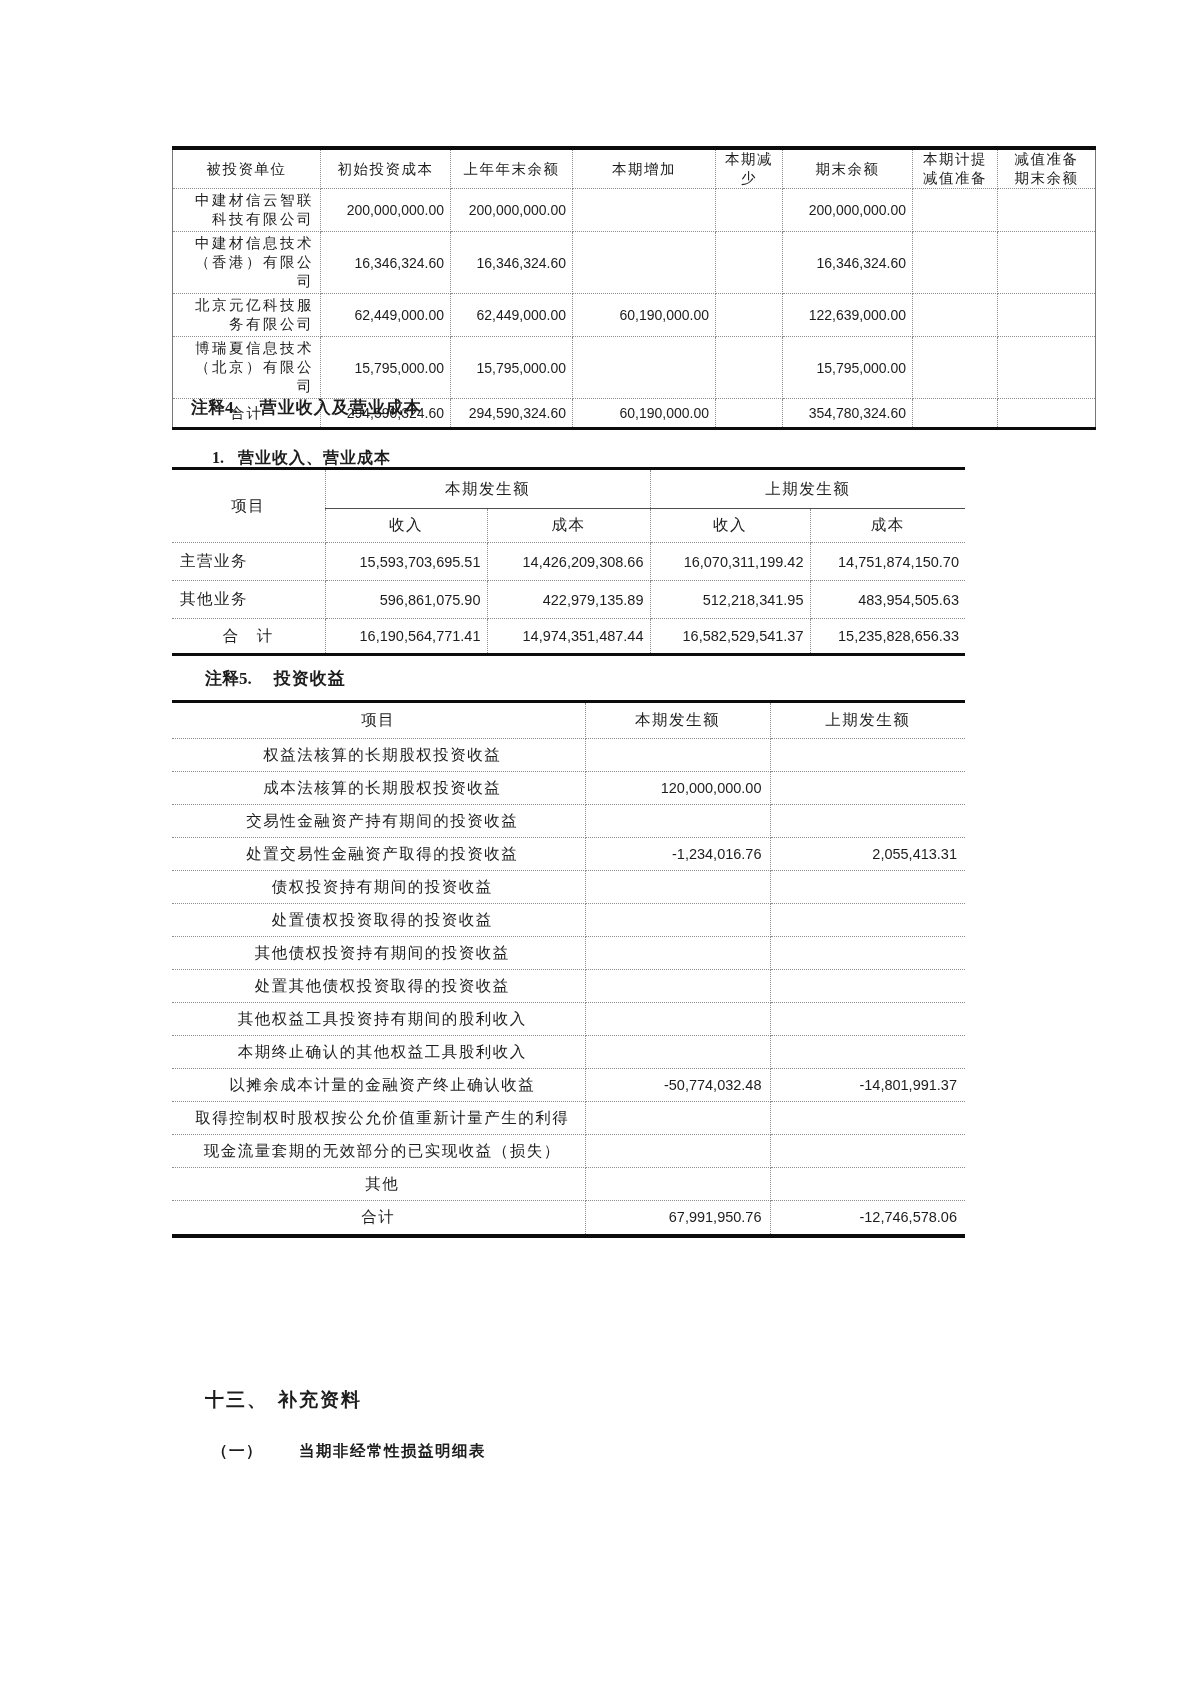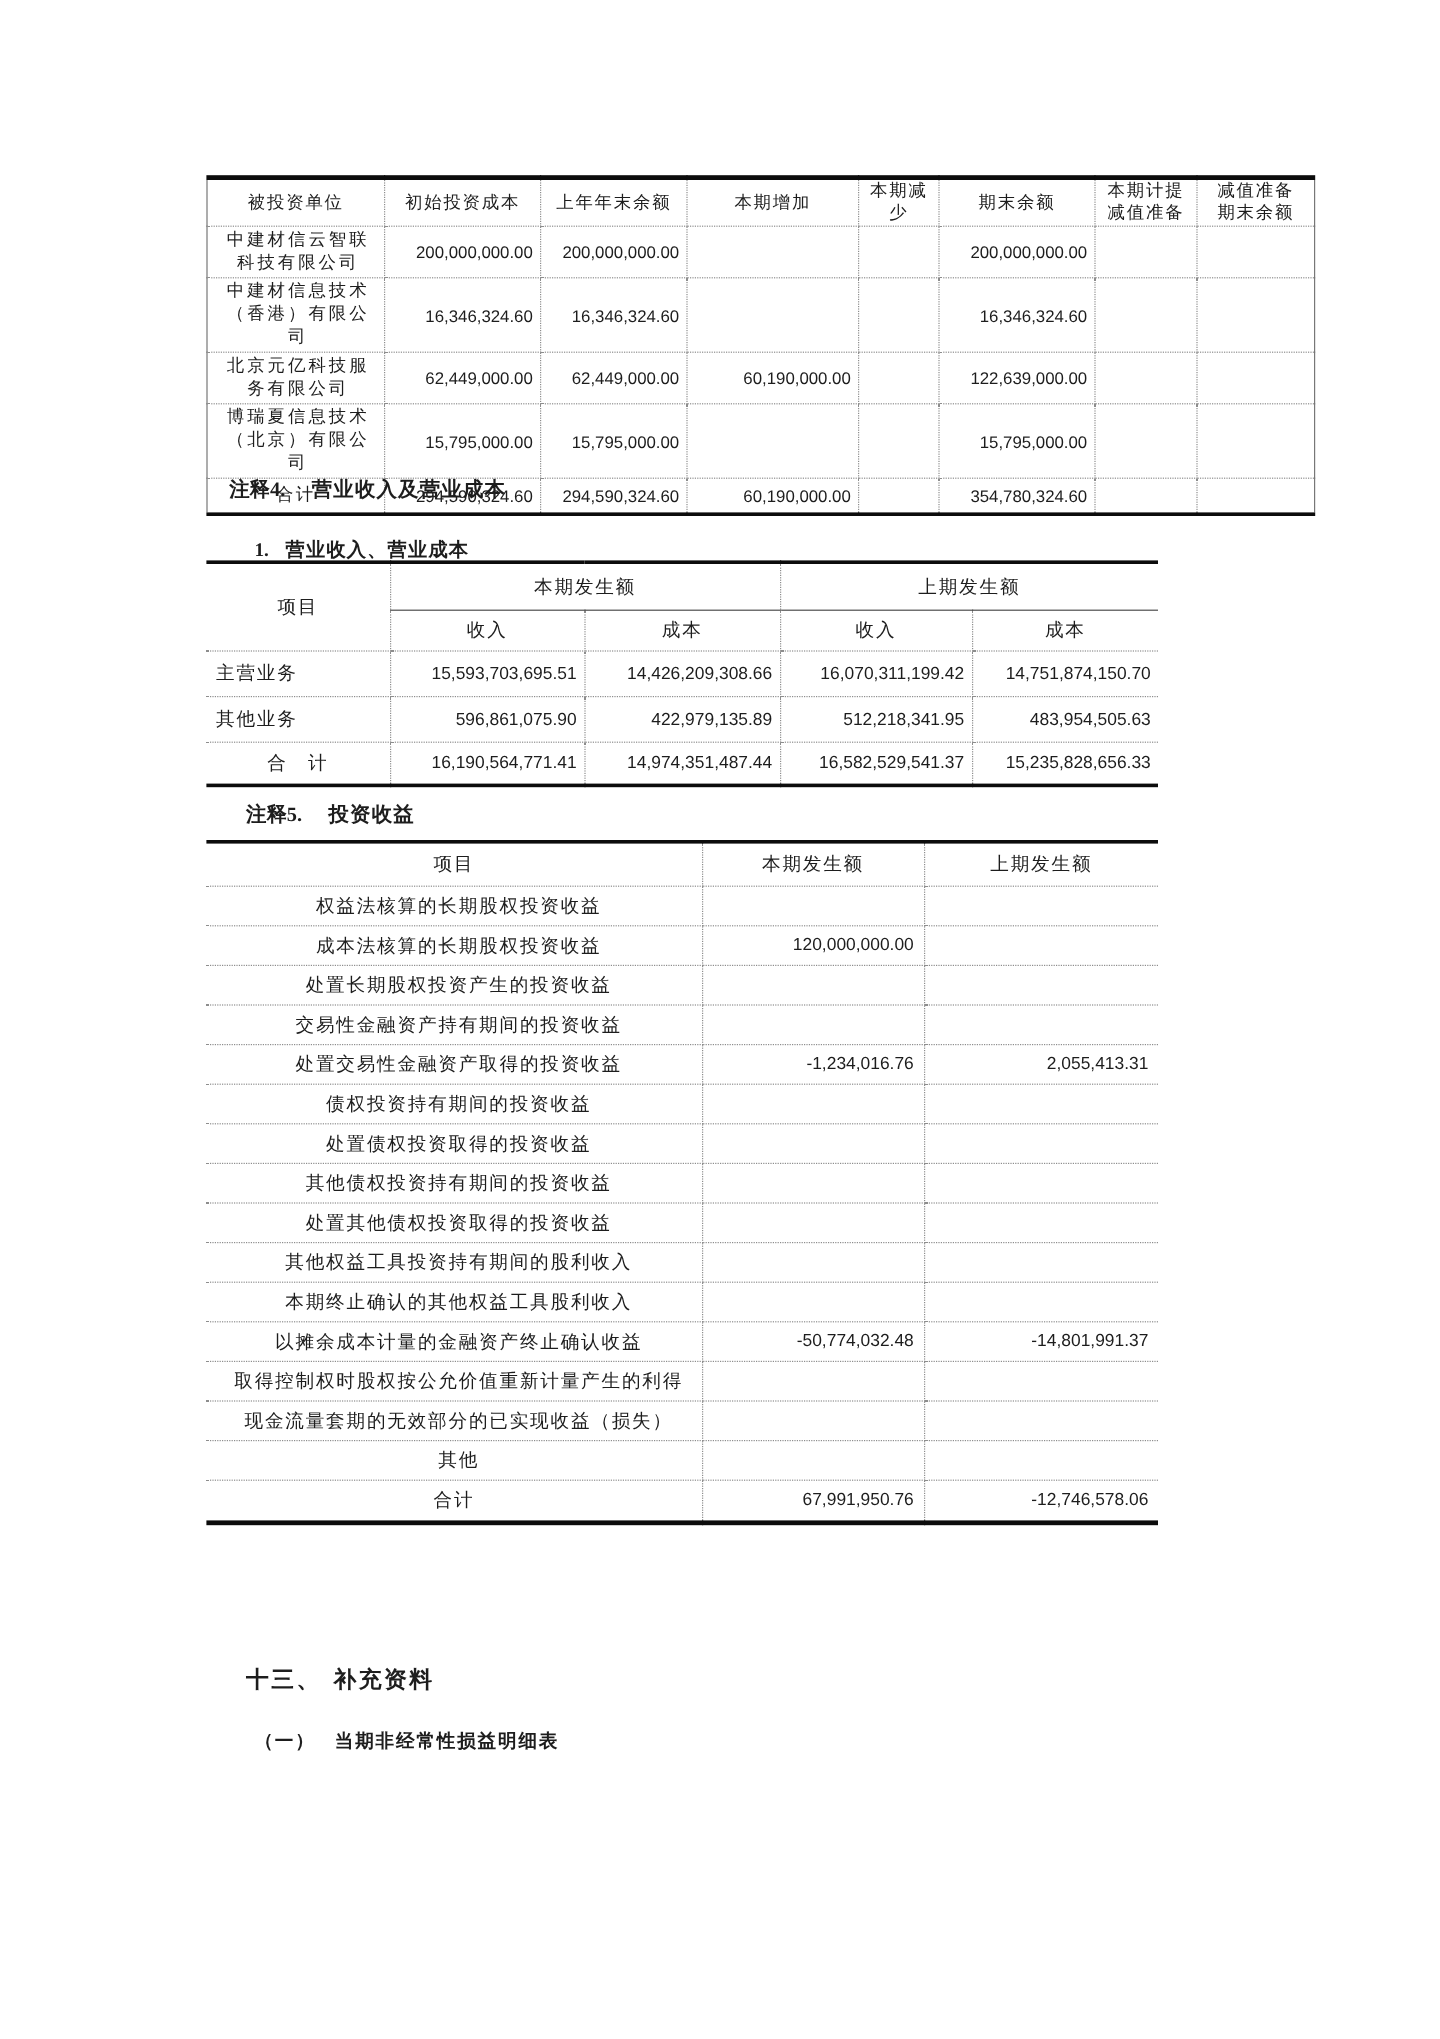--- a/index.html
+++ b/index.html
@@ -13,21 +13,21 @@
 
   
   .t1 { left:172px; top:146px; width:923px;
         border-top:4px solid #0c0c0c; border-bottom:3px solid #0c0c0c;
         border-left:1px solid #777; border-right:1px solid #777; }
   .t1 th, .t1 td { border:1px dotted #8d8d8d; }
   .t1 th { height:40px; text-align:center; font-size:14.5px; letter-spacing:1.5px;
            white-space:pre-line; line-height:19px; }
   .t1 td { height:38px; }
   .t1 td.name { font-size:14.5px; letter-spacing:2.5px; padding:2px 6px 2px 10px;
-                white-space:pre-line; line-height:19px; text-align:center; }
+                white-space:pre-line; line-height:19px; text-align:right; }
   .t1 td.num, .t2 td.num, .t3 td.num {
         font-family:"Liberation Sans","DejaVu Sans",sans-serif;
         font-size:14px; text-align:right; padding-right:6px; }
   .t1 tr.total td { height:30px; }
   .t1 tr.total td.name { text-align:center; padding:0; letter-spacing:2px; }
 
   
   .t2 { left:172px; top:467px; width:793px;
         border-top:3px solid #0c0c0c; border-bottom:3px solid #0c0c0c; }
   .t2 th, .t2 td { border:1px dotted #8d8d8d; }
@@ -61,21 +61,21 @@
   .hd { position:absolute; font-weight:700; white-space:nowrap; }
   .hd .txt { display:inline-block; }
   .hd-note4 { left:191px; top:396px; font-size:17px; }
   .hd-note4 .txt, .hd-note5 .txt { margin-left:22px; letter-spacing:1px; }
   .hd-sub1  { left:212px; top:448px; font-size:16px; }
   .hd-sub1 .txt { margin-left:14px; letter-spacing:1px; }
   .hd-note5 { left:205px; top:667px; font-size:17px; }
   .hd-13    { left:205px; top:1387px; font-size:19px; letter-spacing:2px; }
   .hd-13 .txt { margin-left:10px; }
   .hd-sub13 { left:212px; top:1441px; font-size:15.5px; letter-spacing:1.5px; }
-  .hd-sub13 .txt { margin-left:16px; }
+  .hd-sub13 .txt { margin-left:36px; }
 </style>
 </head>
 <body>
 
 <div class="page">
 
   <table class="t1">
     <colgroup>
       <col style="width:148px">
         <col style="width:130px">
@@ -234,25 +234,20 @@
           <td class="item">权益法核算的长期股权投资收益</td>
           <td class="num"></td>
           <td class="num"></td>
         </tr>
         <tr>
           <td class="item">成本法核算的长期股权投资收益</td>
           <td class="num">120,000,000.00</td>
           <td class="num"></td>
         </tr>
         <tr>
-          <td class="item">处置长期股权投资产生的投资收益</td>
-          <td class="num"></td>
-          <td class="num"></td>
-        </tr>
-        <tr>
           <td class="item">交易性金融资产持有期间的投资收益</td>
           <td class="num"></td>
           <td class="num"></td>
         </tr>
         <tr>
           <td class="item">处置交易性金融资产取得的投资收益</td>
           <td class="num">-1,234,016.76</td>
           <td class="num">2,055,413.31</td>
         </tr>
         <tr>

